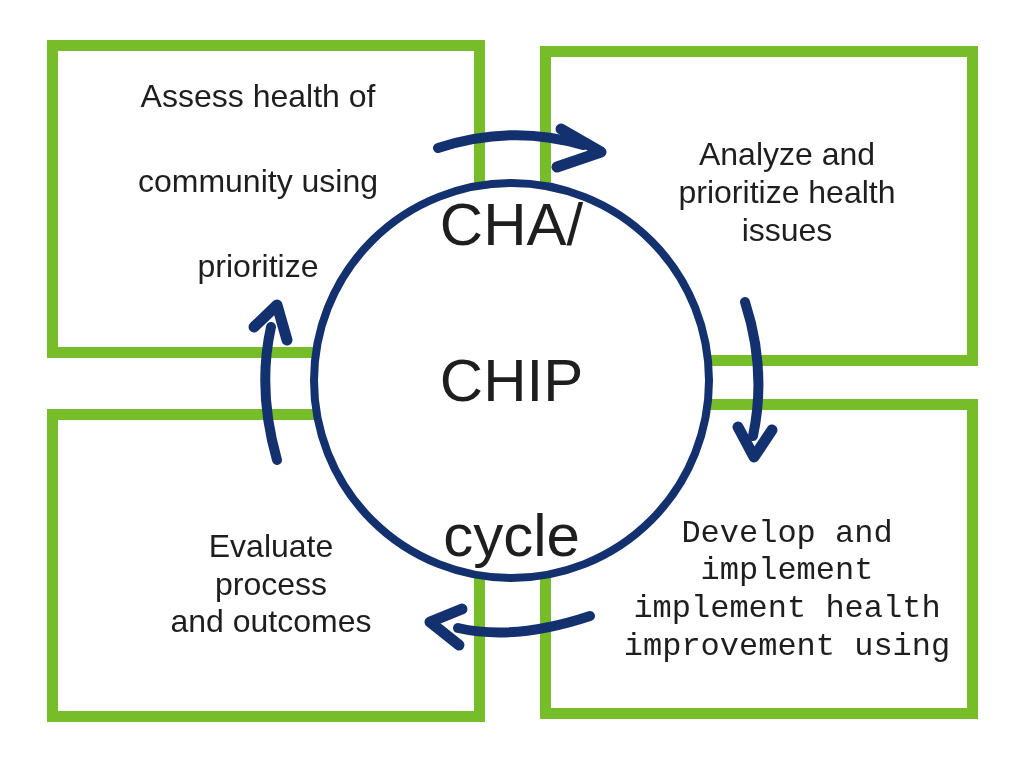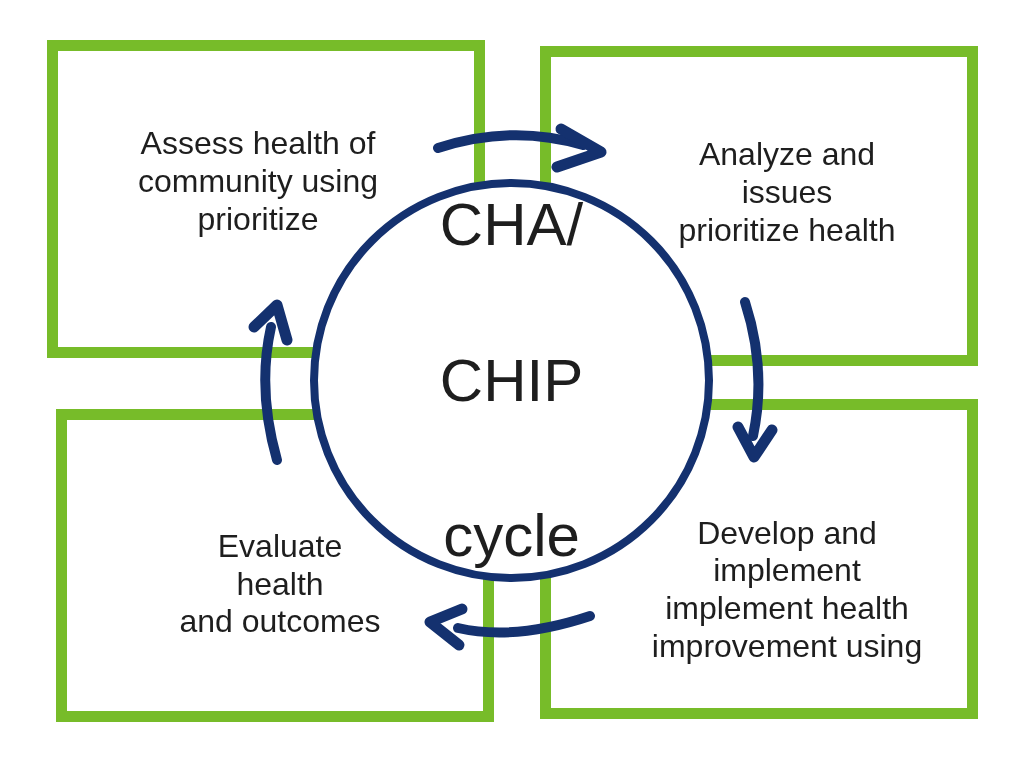--- a/index.html
+++ b/index.html
@@ -13,27 +13,27 @@
   .stage{position:relative;width:1024px;height:768px;background:var(--bg);overflow:hidden;}
 
   .qbox{position:absolute;border:11px solid var(--green);background:var(--bg);}
   .qbox .label{
     position:absolute;inset:0;display:flex;flex-direction:column;
     align-items:center;justify-content:center;text-align:center;
     color:var(--text);font-size:32px;line-height:1.18;font-weight:400;
   }
   #box-assess   {left:47px; top:40px;  width:438px;height:318px;}
   #box-analyze  {left:540px;top:46px;  width:438px;height:320px;}
-  #box-evaluate {left:47px; top:409px; width:438px;height:313px;margin-left:9px;}
+  #box-evaluate {left:47px; top:409px; width:438px;height:313px;}
   #box-develop  {left:540px;top:399px; width:438px;height:320px;}
 
-  #box-assess   .label{transform:translate(-8px,-17px);}
+  #box-assess   .label{transform:translate(-8px,-17px);gap:47px;}
   #box-analyze  .label{transform:translate(28px,-13px);}
   #box-evaluate .label{transform:translate(5px,19px);}
-  #box-develop  .label{transform:translate(28px,31px);}
+  #box-develop  .label{transform:translate(28px,31px);font-family:Liberation Mono, monospace;}
 
   .cycle-circle{
     position:absolute;left:310px;top:179px;width:403px;height:403px;
     border:8px solid var(--navy);border-radius:50%;background:var(--bg);
     display:flex;flex-direction:column;align-items:center;justify-content:space-between;
     text-align:center;color:var(--text);font-size:60px;line-height:76px;font-weight:400;
   }
 
   .arrows{position:absolute;left:0;top:0;width:1024px;height:768px;pointer-events:none;}
   .arrows path{fill:none;stroke:var(--navy);stroke-linecap:round;stroke-linejoin:round;}
@@ -49,29 +49,29 @@
     <div class="label">
       <span>Assess health of</span>
       <span>community using</span>
       <span>prioritize</span>
     </div>
   </div>
 
   <div class="qbox" id="box-analyze">
     <div class="label">
       <span>Analyze and</span>
+      <span>prioritize health</span>
       <span>issues</span>
-      <span>prioritize health</span>
     </div>
   </div>
 
   <div class="qbox" id="box-evaluate">
     <div class="label">
       <span>Evaluate</span>
-      <span>health</span>
+      <span>process</span>
       <span>and outcomes</span>
     </div>
   </div>
 
   <div class="qbox" id="box-develop">
     <div class="label">
       <span>Develop and</span>
       <span>implement</span>
       <span>implement health</span>
       <span>improvement using</span>

